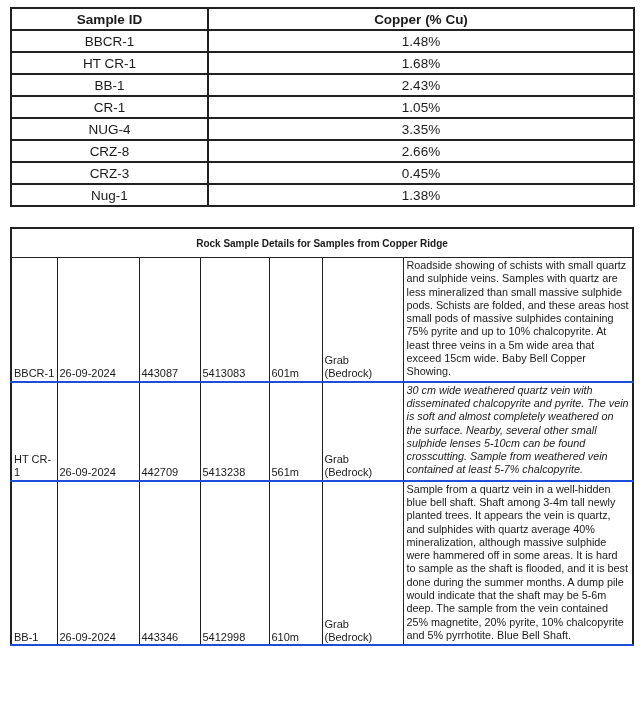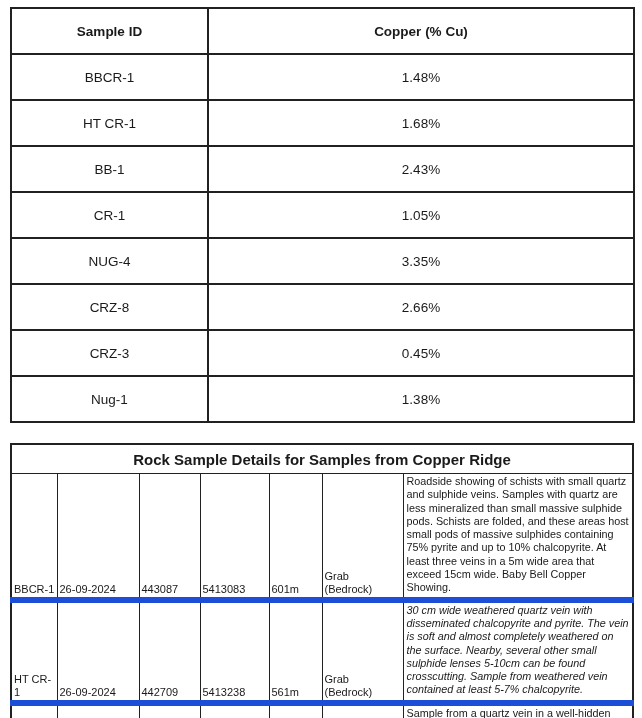--- a/index.html
+++ b/index.html
@@ -25,21 +25,21 @@
     width: 623px;
     margin-bottom: 20px;
   }
   table.copper th,
   table.copper td {
     border: 2px solid #212121;
     height: 20px;
     text-align: center;
     vertical-align: middle;
     font-size: 13.5px;
-    padding: 12px;
+    padding: 0;
     overflow: hidden;
   }
   table.copper th { font-weight: bold; }
   .col-sample { width: 197px; }
   .col-cu { width: 426px; }
 
   
   table.details {
     border-collapse: collapse;
     table-layout: fixed;
@@ -47,40 +47,40 @@
     border: 2px solid #212121;
   }
   table.details td, table.details th {
     border: 1px solid #212121;
     padding: 0 2px;
     overflow: hidden;
   }
   td.title-cell {
     text-align: center;
     font-weight: bold;
-    font-size: 15px;
+    font-size: 10px;
     height: 28px;
     vertical-align: middle;
     border-bottom: 1px solid #212121;
   }
   tr.hdr th {
     height: 42px;
     text-align: center;
     vertical-align: middle;
     font-weight: bold;
     font-size: 12.5px;
     white-space: pre-line;
     line-height: 1.15;
   }
   tr.hdr th.small { font-size: 9px; }
   tr.data td {
     vertical-align: bottom;
     font-size: 11px;
     line-height: 1.15;
-    border-bottom: 6px solid #1d4ed8;
+    border-bottom: 2px solid #1d4ed8;
     padding-bottom: 1px;
   }
   tr.data td.num { text-align: left; padding-right: 3px; }
   tr.data td.stype { white-space: pre-line; }
   tr.data td.det {
     vertical-align: top;
     font-size: 10.8px;
     line-height: 13.3px;
     padding: 1px 3px 2px 3px;
   }

